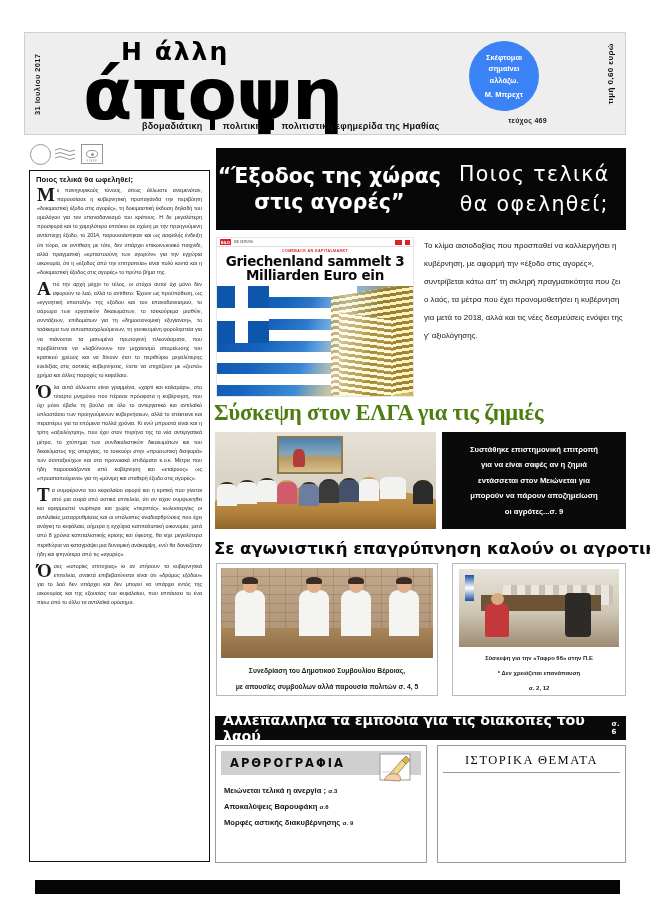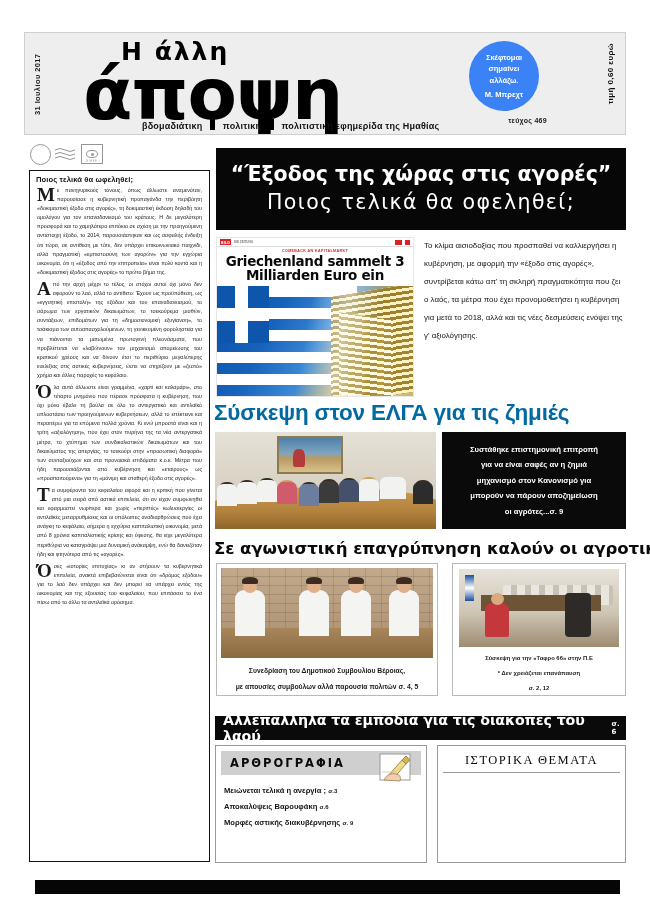--- a/index.html
+++ b/index.html
@@ -200,21 +200,21 @@
   }
 
   
   .main-headline {
     position: absolute;
     left: 216px; top: 148px;
     width: 410px; height: 82px;
     background: #070707;
     color: #fff;
     display: flex;
-    flex-direction: column;
+    flex-direction: row;
     align-items: center;
     justify-content: center;
     text-align: center;
     font-family: "DejaVu Sans", sans-serif;
   }
   .main-headline .l1 {
     font-size: 20.5px;
     font-weight: bold;
     letter-spacing: 0px;
     line-height: 26px;
@@ -338,23 +338,23 @@
     text-align: left;
   }
 
   
   .elga-head {
     position: absolute;
     left: 214px; top: 400px;
     width: 412px;
     font-size: 22.5px;
     font-weight: bold;
-    color: #0369a1;
+    color: #4d7c0f;
     letter-spacing: -0.2px;
-    font-family: Liberation Sans, sans-serif;
+    font-family: Liberation Serif, serif;
     white-space: nowrap;
   }
   .elga-photo {
     position: absolute;
     left: 215px; top: 432px;
     width: 221px; height: 97px;
     overflow: hidden;
     background: #c8c2b4;
   }
   .room-wall {
@@ -757,21 +757,21 @@
         </div>
       <div class="head" style="left:202px;top:14px;">
           <div class="hair"></div>
           <div class="body-w" style="background:#2c2c2c"></div>
         </div>
     </div>
   </div>
   <div class="elga-box">
     <span>Συστάθηκε επιστημονική επιτροπή</span>
     <span>για να είναι σαφές αν η ζημιά</span>
-    <span>μηχανισμό στον Κανονισμό για</span>
+    <span>εντάσσεται στον Μειώνεται για</span>
     <span>μπορούν να πάρουν αποζημείωση</span>
     <span>οι αγρότες...σ. 9</span>
   </div>
 
   <div class="agro-head">Σε αγωνιστική επαγρύπνηση καλούν οι αγροτικοί σύλλογοι</div>
 
   <div class="photo-card card-left">
     <div class="pc-photo cl-photo">
       <div class="brick"></div>
       <div class="panel-table"></div>

